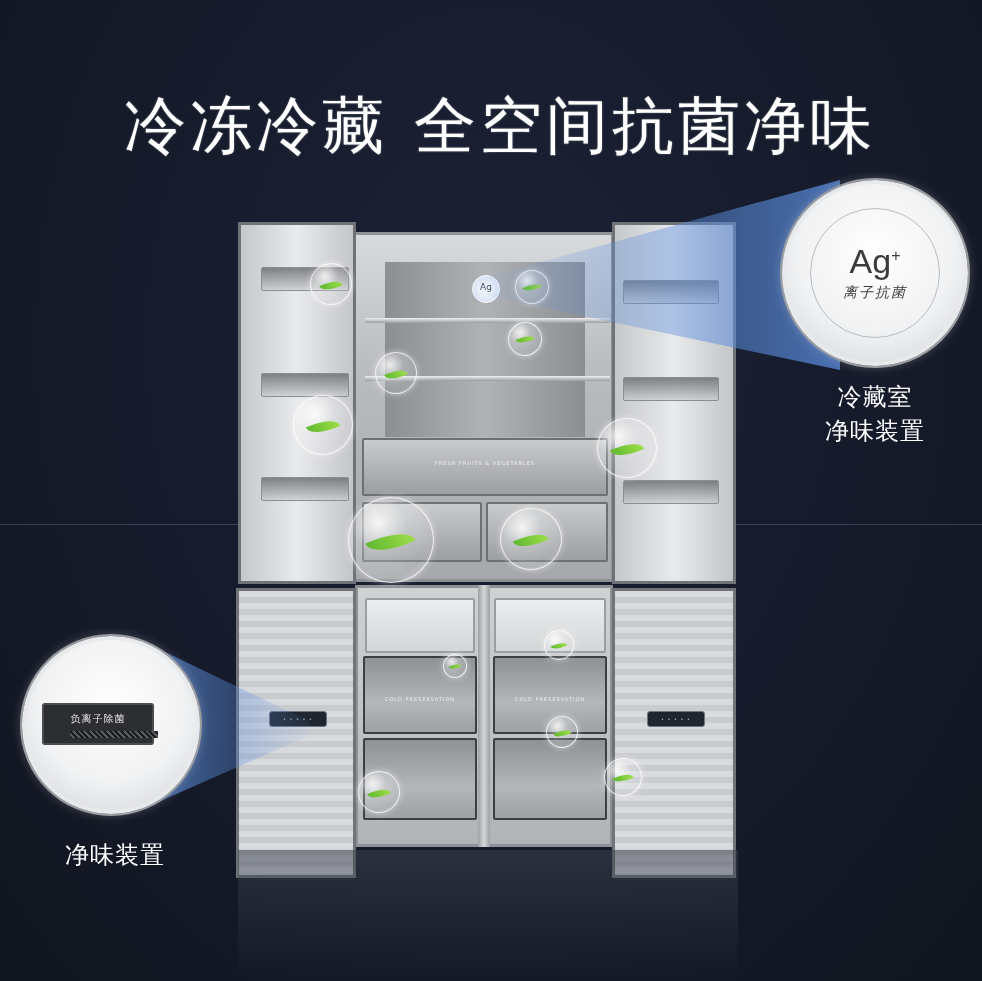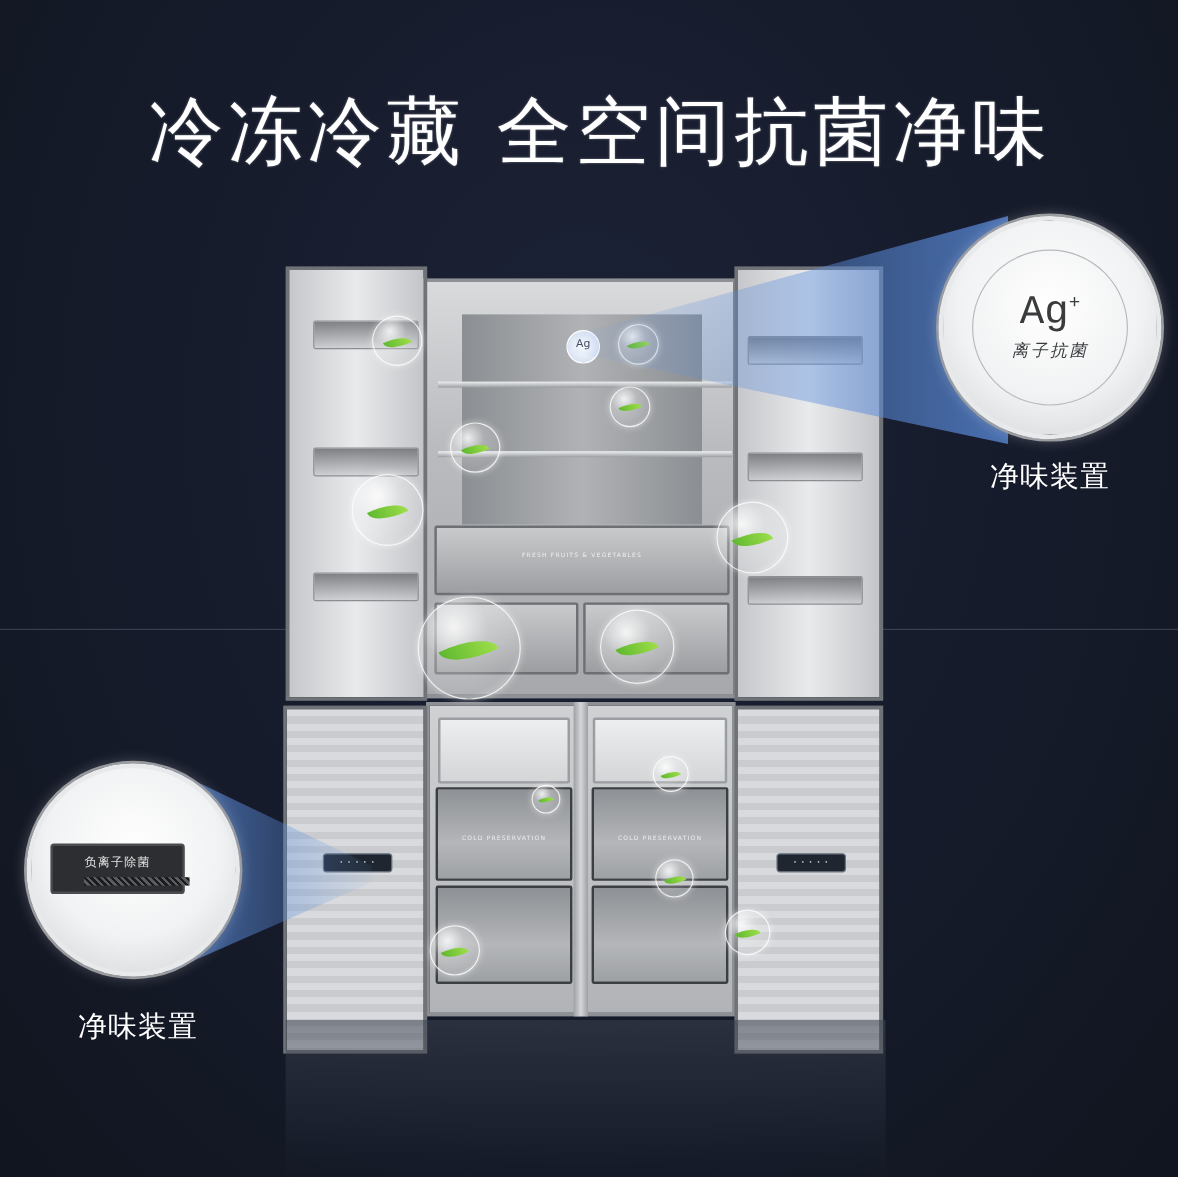--- a/index.html
+++ b/index.html
@@ -3,21 +3,21 @@
 <meta charset="utf-8">
 <style>
   * { box-sizing: border-box; margin: 0; padding: 0; }
   html, body { width: 982px; height: 981px; overflow: hidden; }
   body {
     background: radial-gradient(ellipse at 50% 35%, #1c2236 0%, #161b2b 55%, #11151f 100%);
     font-family: "DejaVu Sans", sans-serif;
     position: relative;
   }
   .headline {
-    position: absolute; left: 0; top: 68px; width: 982px; text-align: center;
+    position: absolute; left: 0; top: 84px; width: 982px; text-align: center;
     color: #ffffff; font-size: 62px; letter-spacing: 4px; font-weight: normal;
     text-shadow: 0 0 2px rgba(255,255,255,0.4);
     padding-left: 18px;
   }
   .headline .gap { display: inline-block; width: 26px; }
   .hline {
     position: absolute; left: 0; top: 524px; width: 982px; height: 1px;
     background: rgba(160,170,190,0.25);
   }
 
@@ -99,21 +99,21 @@
   .callout-ring {
     position: absolute; border-radius: 50%;
     background: radial-gradient(circle at 50% 40%, #ffffff 0%, #f1f2f3 55%, #cfd1d4 100%);
     border: 4px solid #e8e9eb;
     box-shadow: 0 0 0 2px #9a9ca0, 0 0 12px rgba(255,255,255,0.3);
   }
   .callout-inner {
     position: absolute; border-radius: 50%; border: 1px solid #b8bbbf;
     display: flex; flex-direction: column; align-items: center; justify-content: center;
   }
-  .ag { color: #3a3b3d; font-size: 34px; font-family: Liberation Mono, monospace; line-height: 1; }
+  .ag { color: #3a3b3d; font-size: 34px; font-family: Liberation Sans, sans-serif; line-height: 1; }
   .ag sup { font-size: 16px; }
   .ion-label { color: #3a3b3d; font-size: 14px; margin-top: 6px; letter-spacing: 2px; font-style: italic; }
   .ionizer {
     position: absolute; left: 42px; top: 703px; width: 112px; height: 42px;
     background: #2c2e31; border: 2px solid #4a4c50; border-radius: 3px;
   }
   .ionizer .txt { color: #e5e5e5; font-size: 10px; text-align: center; margin-top: 7px; letter-spacing: 1px; }
   .ionizer .grille {
     position: absolute; left: 26px; top: 26px; width: 88px; height: 7px;
     background: repeating-linear-gradient(45deg,#1a1b1d 0 2px,#5a5c60 2px 4px);
@@ -226,20 +226,21 @@
 </div>
 
 <div class="beam-right"></div>
 <div class="callout-ring" style="left:782px;top:180px;width:186px;height:186px;">
   <div class="callout-inner" style="left:24px;top:24px;width:130px;height:130px;">
     <div class="ag"><span>Ag</span><sup>+</sup></div>
     <div class="ion-label">离子抗菌</div>
   </div>
 </div>
 <div class="caption" style="left:800px;top:380px;width:150px;">
+  <div>冷藏室</div>
   <div>净味装置</div>
 </div>
 
 <div class="beam-left"></div>
 <div class="callout-ring" style="left:22px;top:636px;width:178px;height:178px;"></div>
 <div class="ionizer">
   <div class="txt">负离子除菌</div>
   <div class="grille"></div>
 </div>
 <div class="caption" style="left:40px;top:838px;width:150px;">

